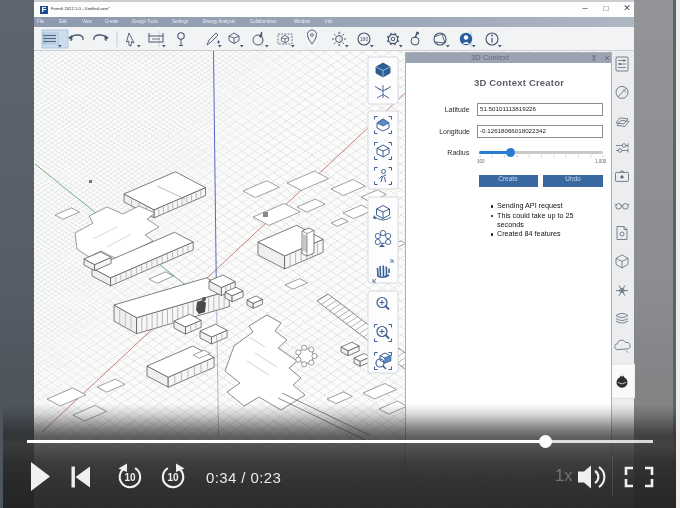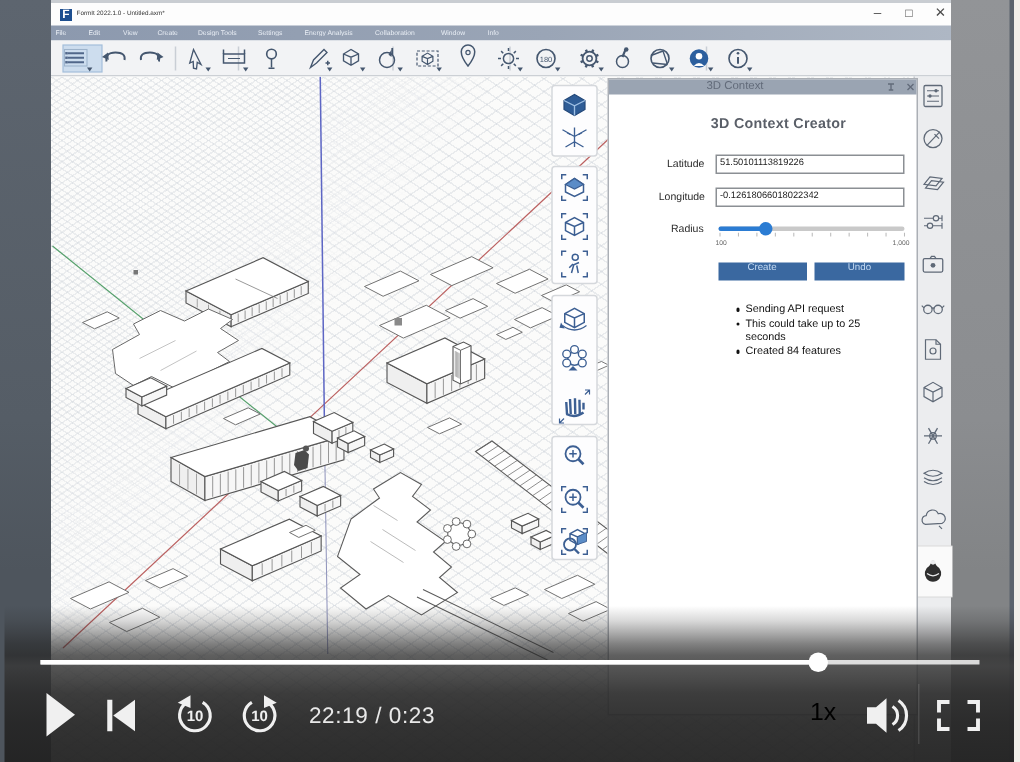--- a/index.html
+++ b/index.html
@@ -38,21 +38,21 @@
 .pbtn{position:absolute;top:122px;height:12px;background:#3a68a0;color:#c3d9f2;font-size:10px;text-align:center;}
 .pbtn i{font-style:normal;display:inline-block;transform:scale(.65);transform-origin:center 0;line-height:12px;}
 .bullet{position:absolute;width:2.5px;height:2.5px;border-radius:50%;background:#111;left:85px;}
 .bline{position:absolute;left:91px;font-size:10px;color:#111;transform:scale(.72);transform-origin:0 0;white-space:nowrap;}
 
 #shade{position:absolute;left:3px;top:0;width:673px;height:508px;pointer-events:none;background:linear-gradient(180deg,rgba(40,40,40,0) 79.5%,rgba(40,40,40,.18) 81.5%,rgba(40,40,40,.38) 83%,rgba(38,38,38,.58) 84.5%,rgba(40,40,40,.74) 86%,rgba(56,56,56,.85) 87.4%,rgba(50,50,50,.88) 89%,rgba(44,44,44,.92) 91%,rgba(38,38,38,.94) 95%,rgba(34,34,34,.95) 100%);}
 #pbarrow{position:absolute;left:27px;top:439.5px;width:626px;height:3.5px;background:rgba(255,255,255,.80);}
 #pbarfill{position:absolute;left:27px;top:439.5px;width:518px;height:3.5px;background:#fff;}
 #knob{position:absolute;left:538.5px;top:434.5px;width:13px;height:13px;border-radius:50%;background:#fff;}
 #time{position:absolute;left:206px;top:468.5px;font-size:15px;color:#e9e9e9;letter-spacing:.4px;}
-#rate{position:absolute;left:540px;top:466px;font-size:16.5px;font-weight:normal;color:#000000;}
+#rate{position:absolute;left:555px;top:466px;font-size:16.5px;font-weight:normal;color:#737373;}
 #csep{position:absolute;left:612px;top:456px;width:1px;height:40px;background:rgba(255,255,255,.12);}
 </style>
 </head>
 <body>
 <div id="video"></div>
 <div id="lbar"></div>
 <div id="rbar"></div>
 <div id="topline"></div>
 <div id="app">
   <div id="title">
@@ -493,21 +493,21 @@
     <span class="bline" style="top:159px;">This could take up to 25</span>
     <span class="bline" style="top:168px;">seconds</span>
     <div class="bullet" style="top:180.5px;"></div>
     <span class="bline" style="top:177.5px;">Created 84 features</span>
   </div>
 </div>
 <div id="shade"></div>
 <div id="pbarrow"></div>
 <div id="pbarfill"></div>
 <div id="knob"></div>
-<div id="time">22:19 / 0:23</div>
+<div id="time">0:34 / 0:23</div>
 <div id="rate">1x</div>
 <div id="csep"></div>
 <svg width="680" height="508" style="position:absolute;left:0;top:0;pointer-events:none">
     <path d="M 31 462 L 50 476.5 L 31 491 Z" fill="#f0f0f0"></path>
     <rect x="71.5" y="466.5" width="3.4" height="21" fill="#f0f0f0"></rect>
     <path d="M 90 466.5 L 90 487.5 L 75.5 477 Z" fill="#f0f0f0"></path>
     <path d="M 135.1 468.2 A 10.2 10.2 0 1 1 126.2 467.5" fill="none" stroke="#f0f0f0" stroke-width="2.1"></path>
     <path d="M 118.5 468.5 L 127.0 463.5 L 127.0 472.0 Z" fill="#f0f0f0"></path>
     <text x="130" y="480.8" text-anchor="middle" font-size="10" font-weight="bold" fill="#f0f0f0" font-family="Liberation Sans, sans-serif">10</text>
     <path d="M 167.9 468.2 A 10.2 10.2 0 1 0 176.8 467.5" fill="none" stroke="#f0f0f0" stroke-width="2.1"></path>

